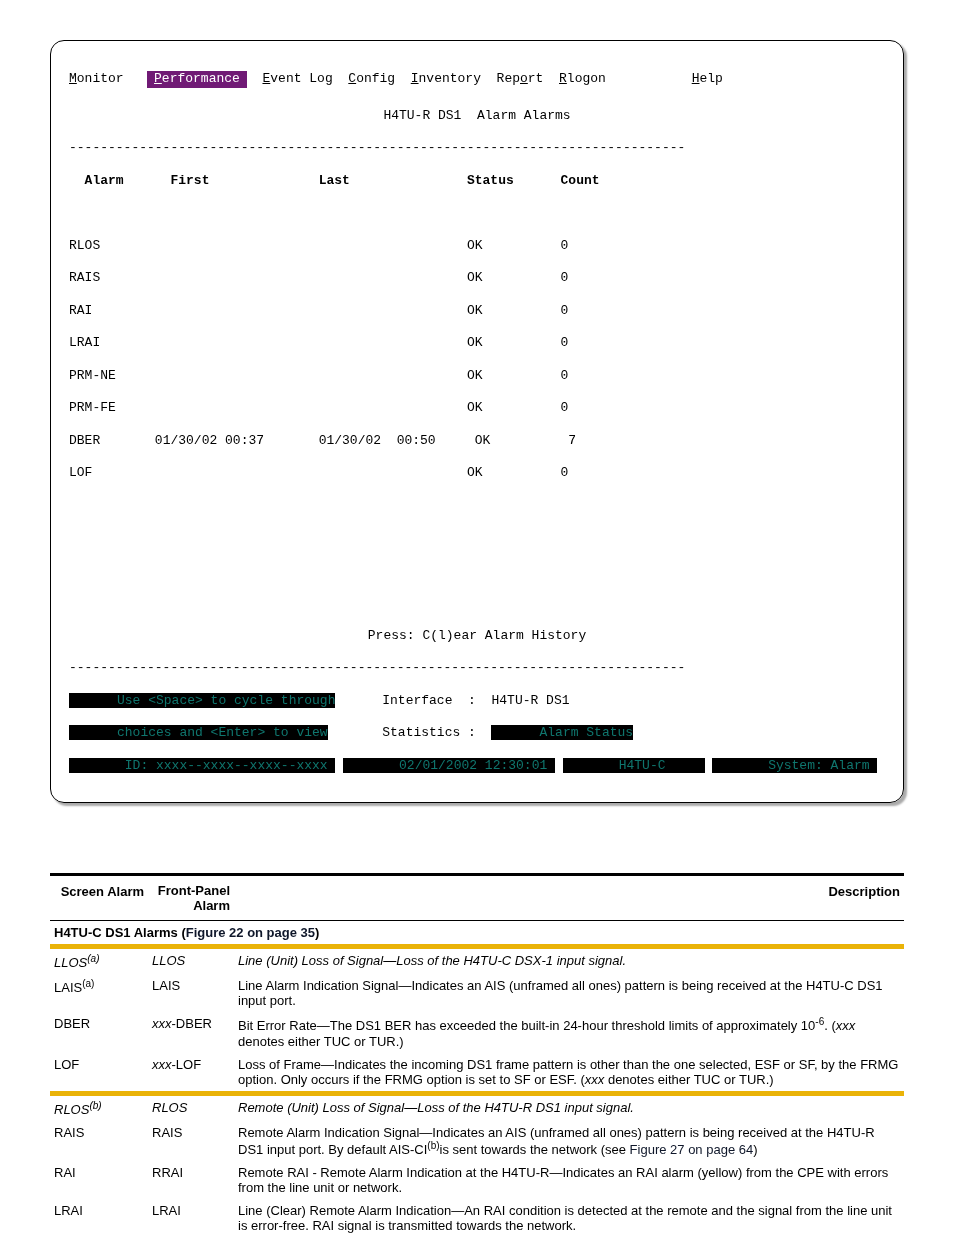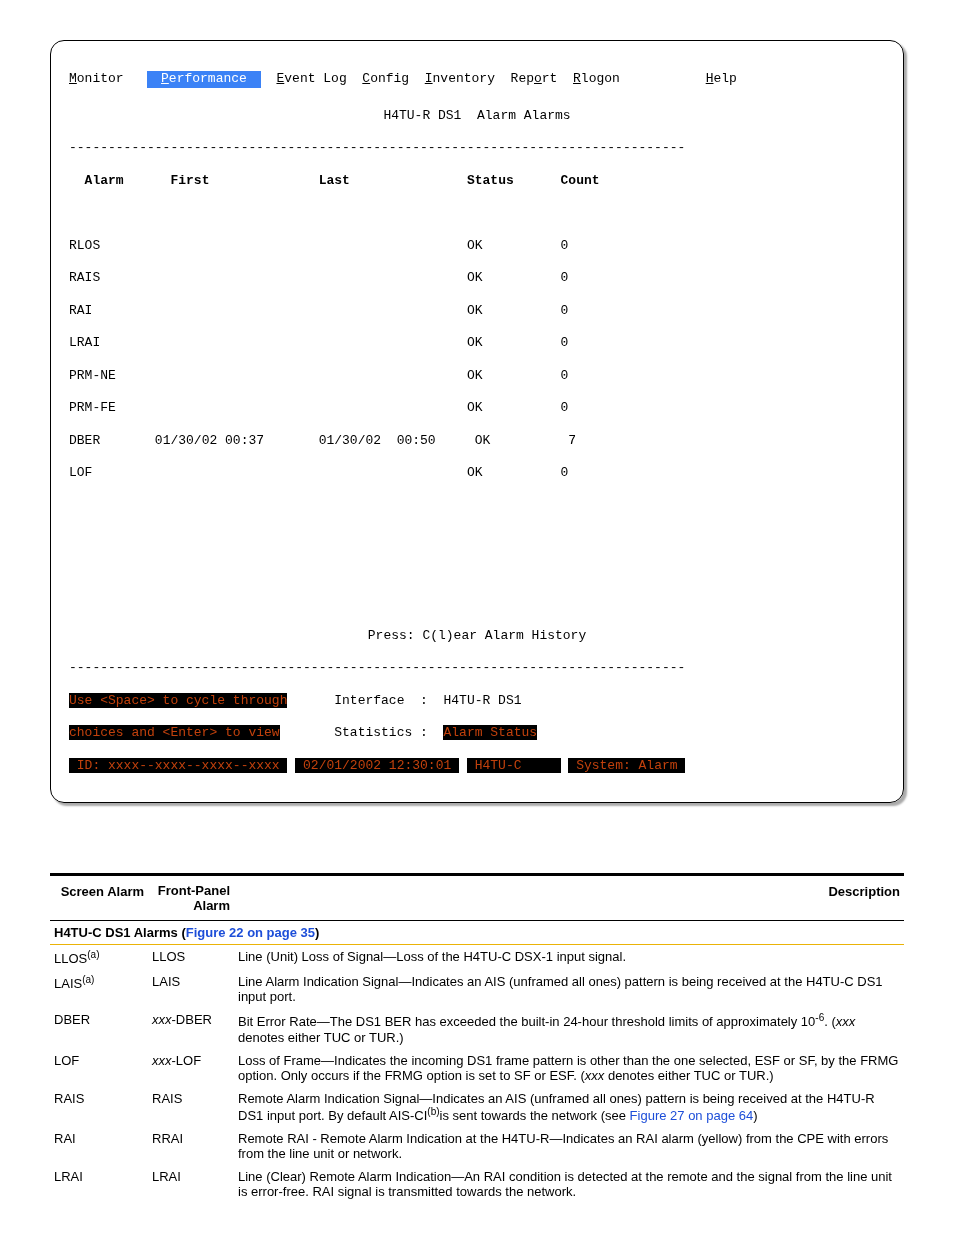--- a/index.html
+++ b/index.html
@@ -18,36 +18,36 @@
     font-size: 13px;
     line-height: 1.25;
     box-shadow: 3px 3px 2px #aaa;
     white-space: pre;
     overflow: hidden;
     margin-bottom: 70px;
   }
   .menu-line { margin-bottom: 4px; }
   .menu-line span { display:inline-block; }
   .u { text-decoration: underline; }
-  .hl { background:#3b82f6; color:#fff; padding:0 14px;}
+  .hl { background:#701a75; color:#fff; padding:0 7px;}
   .term-div { letter-spacing:0; }
   .center { text-align:center; }
-  .bottom-hl { background:#000; color:#c2410c; }
+  .bottom-hl { background:#000; color:#0f766e;padding-left:48px; }
   .rule-thick { border:none; border-top:3px solid #000; margin:0 0 2px 0;}
   table.alarms { width:100%; border-collapse:collapse; font-size:13px;}
   table.alarms th { text-align:right; font-weight:bold; padding:6px 4px 6px 4px; vertical-align:top;}
   table.alarms td { text-align:left; padding:4px 4px; vertical-align:top;}
   .col-sa { width:90px;}
   .col-fp { width:78px; line-height:1.15;}
   .col-desc { }
   .section-row td { font-weight:bold; padding-top:8px; padding-bottom:4px;}
-  .link { color:#1d4ed8; }
+  .link { color:#0f172a; }
   .ital { font-style:italic;}
   .sup { font-size:10px; vertical-align:super;}
-  .row-border td { border-top:1px solid #eab308;}
+  .row-border td { border-top:5px solid #eab308;font-style:italic;}
   .header-border th { border-bottom:1px solid #000;}
 </style>
 </head>
 <body>
 
 <div class="terminal-wrap">
 <div class="menu-line"><span class="u">M</span><span>onitor</span>   <span class="hl"><span class="u">P</span><span>erformance</span></span>  <span class="u">E</span><span>vent Log</span>  <span class="u">C</span><span>onfig</span>  <span class="u">I</span><span>nventory</span>  <span>Rep</span><span class="u">o</span><span>rt</span>  <span class="u">R</span><span>logon</span>           <span class="u">H</span><span>elp</span></div>
 <div class="center">H4TU-R DS1  Alarm Alarms</div>
 <div class="term-div">-------------------------------------------------------------------------------</div>
 <div>  <b>Alarm</b>      <b>First</b>              <b>Last</b>               <b>Status</b>      <b>Count</b></div>
@@ -95,20 +95,25 @@
   <tr>
     <td>DBER</td>
     <td><span class="ital">xxx</span><span>-DBER</span></td>
     <td><span>Bit Error Rate—The DS1 BER has exceeded the built-in 24-hour threshold limits of approximately 10</span><span class="sup">-6</span><span>. (</span><span class="ital">xxx</span><span> denotes either TUC or TUR.)</span></td>
   </tr>
   <tr>
     <td>LOF</td>
     <td><span class="ital">xxx</span><span>-LOF</span></td>
     <td><span>Loss of Frame—Indicates the incoming DS1 frame pattern is other than the one selected, ESF or SF, by the FRMG option. Only occurs if the FRMG option is set to SF or ESF. (</span><span class="ital">xxx</span><span> denotes either TUC or TUR.)</span></td>
   </tr>
+  <tr class="row-border">
+    <td><span>RLOS</span><span class="sup">(b)</span></td>
+    <td>RLOS</td>
+    <td>Remote (Unit) Loss of Signal—Loss of the H4TU-R DS1 input signal.</td>
+  </tr>
   <tr>
     <td>RAIS</td>
     <td>RAIS</td>
     <td><span>Remote Alarm Indication Signal—Indicates an AIS (unframed all ones) pattern is being received at the H4TU-R DS1 input port. By default AIS-CI</span><span class="sup">(b)</span><span>is sent towards the network (see </span><span class="link">Figure 27 on page 64</span><span>)</span></td>
   </tr>
   <tr>
     <td>RAI</td>
     <td>RRAI</td>
     <td>Remote RAI - Remote Alarm Indication at the H4TU-R—Indicates an RAI alarm (yellow) from the CPE with errors from the line unit or network.</td>
   </tr>

